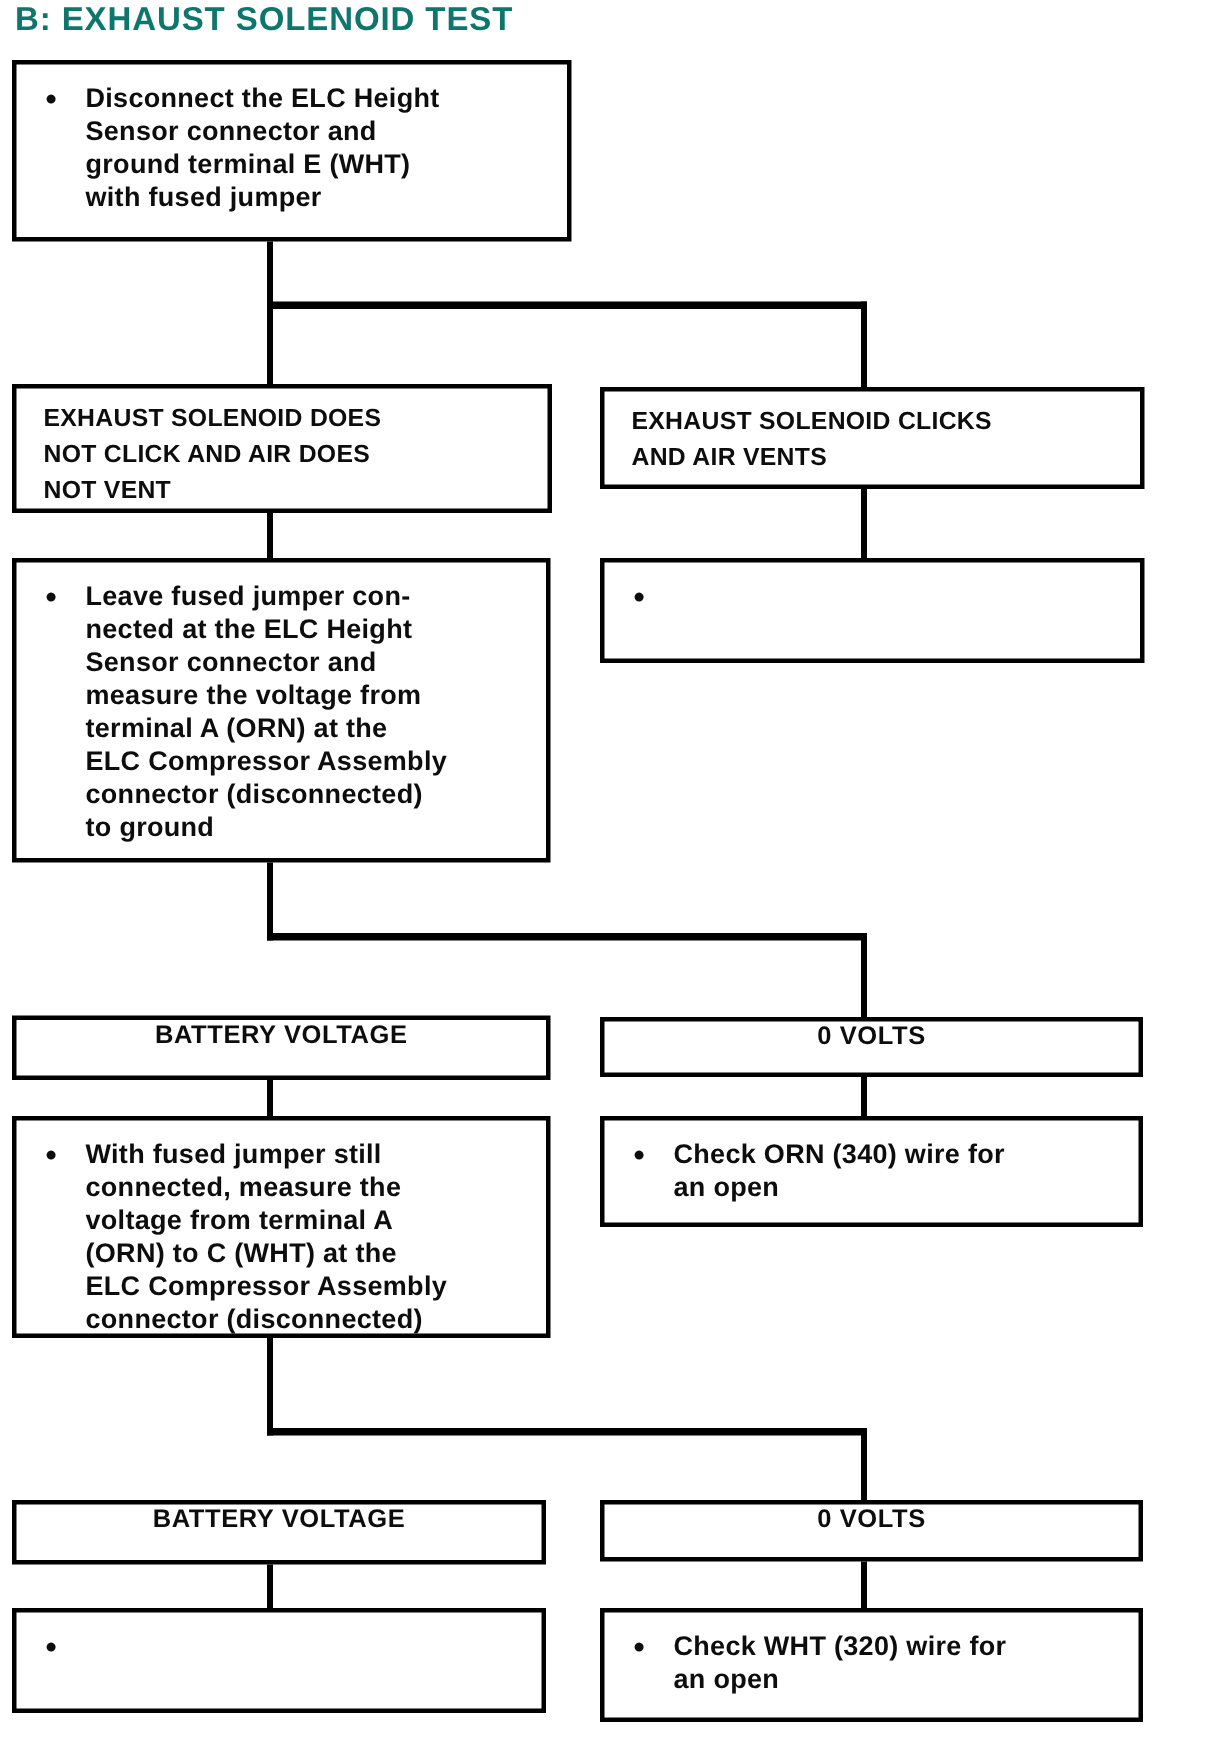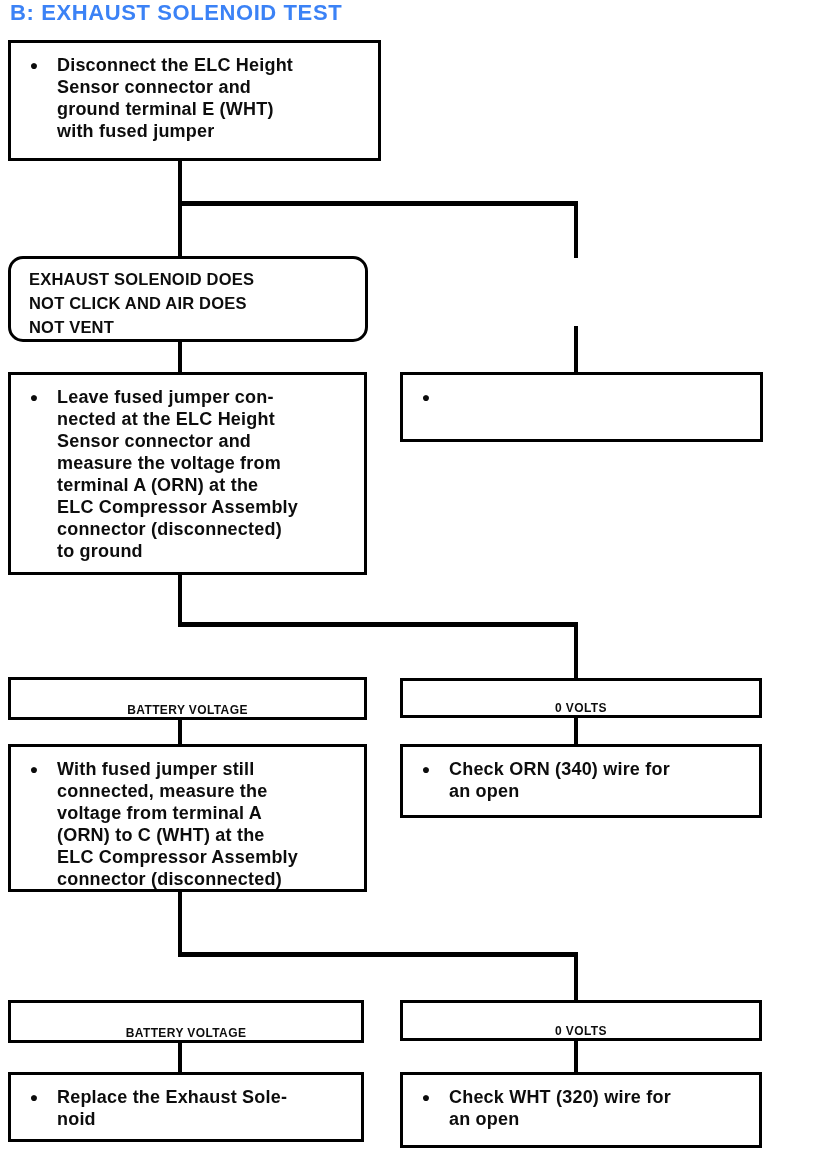--- a/index.html
+++ b/index.html
@@ -16,21 +16,21 @@
     color: #0d0d0d;
     overflow: hidden;
   }
   .page-title {
     position: absolute;
     left: 10px;
     top: 0px;
     font-size: 22px;
     font-weight: bold;
     letter-spacing: 0.6px;
-    color: #3b82f6;
+    color: #0f766e;
   }
   .box {
     position: absolute;
     box-sizing: border-box;
     border: 3px solid #000000;
     background: #ffffff;
   }
   .bullet-box {
     display: flex;
     align-items: flex-start;
@@ -49,27 +49,26 @@
     font-weight: bold;
     line-height: 22px;
     letter-spacing: 0.2px;
   }
   .label-box {
     padding: 8px 12px 6px 18px;
     font-size: 16.5px;
     font-weight: bold;
     line-height: 24px;
     letter-spacing: 0.2px;
-    border-radius: 15px;
   }
   .center-box {
     display: flex;
-    align-items: flex-end;
+    align-items: flex-start;
     justify-content: center;
-    font-size: 12px;
+    font-size: 17px;
     font-weight: bold;
     letter-spacing: 0.4px;
   }
   .line {
     position: absolute;
     background: #000000;
   }
   .line.v { width: 4px; }
   .line.h { height: 5px; }
 </style>
@@ -86,20 +85,23 @@
   </div>
 
   <div class="line v" style="left:178px; top:161px; height:97px;"></div>
   <div class="line h" style="left:178px; top:201px; width:400px;"></div>
   <div class="line v" style="left:574px; top:201px; height:57px;"></div>
 
   <div class="box label-box" style="left:8px; top:256px; width:360px; height:86px;">
     <div>EXHAUST SOLENOID DOES<br>NOT CLICK AND AIR DOES<br>NOT VENT</div>
   </div>
 
+  <div class="box label-box" style="left:400px; top:258px; width:363px; height:68px;">
+    <div>EXHAUST SOLENOID CLICKS<br>AND AIR VENTS</div>
+  </div>
 
   <div class="line v" style="left:178px; top:342px; height:30px;"></div>
   <div class="line v" style="left:574px; top:326px; height:46px;"></div>
 
   <div class="box bullet-box" style="left:8px; top:372px; width:359px; height:203px;">
     <span class="bullet">●</span>
     <div class="btext">Leave fused jumper con-<br>nected at the ELC Height<br>Sensor connector and<br>measure the voltage from<br>terminal A (ORN) at the<br>ELC Compressor Assembly<br>connector (disconnected)<br>to ground</div>
   </div>
 
   <div class="box bullet-box" style="left:400px; top:372px; width:363px; height:70px;">
@@ -141,21 +143,20 @@
 
   <div class="box center-box" style="left:400px; top:1000px; width:362px; height:41px;">
     <span>0 VOLTS</span>
   </div>
 
   <div class="line v" style="left:178px; top:1043px; height:29px;"></div>
   <div class="line v" style="left:574px; top:1041px; height:31px;"></div>
 
   <div class="box bullet-box" style="left:8px; top:1072px; width:356px; height:70px;">
     <span class="bullet">●</span>
-    <div class="btext">Replace the Exhaust Sole-<br>noid</div>
   </div>
 
   <div class="box bullet-box" style="left:400px; top:1072px; width:362px; height:76px;">
     <span class="bullet">●</span>
     <div class="btext">Check WHT (320) wire for<br>an open</div>
   </div>
 
 </div>
 
 </body></html>

